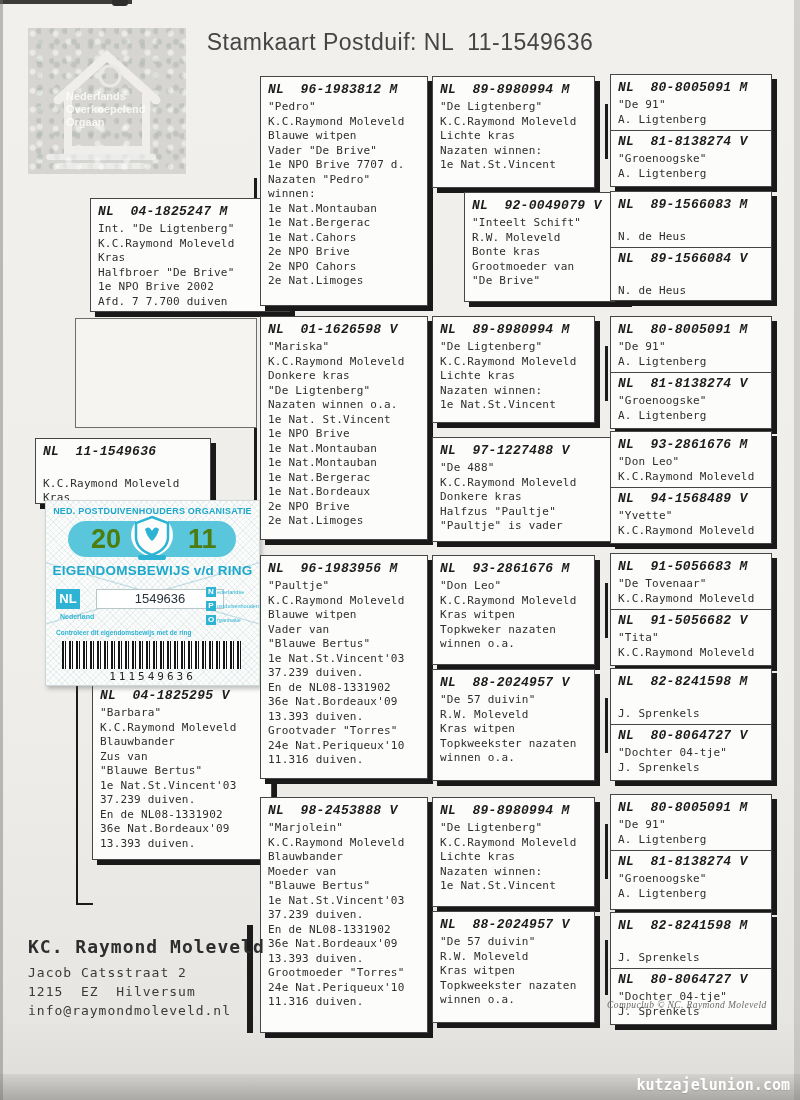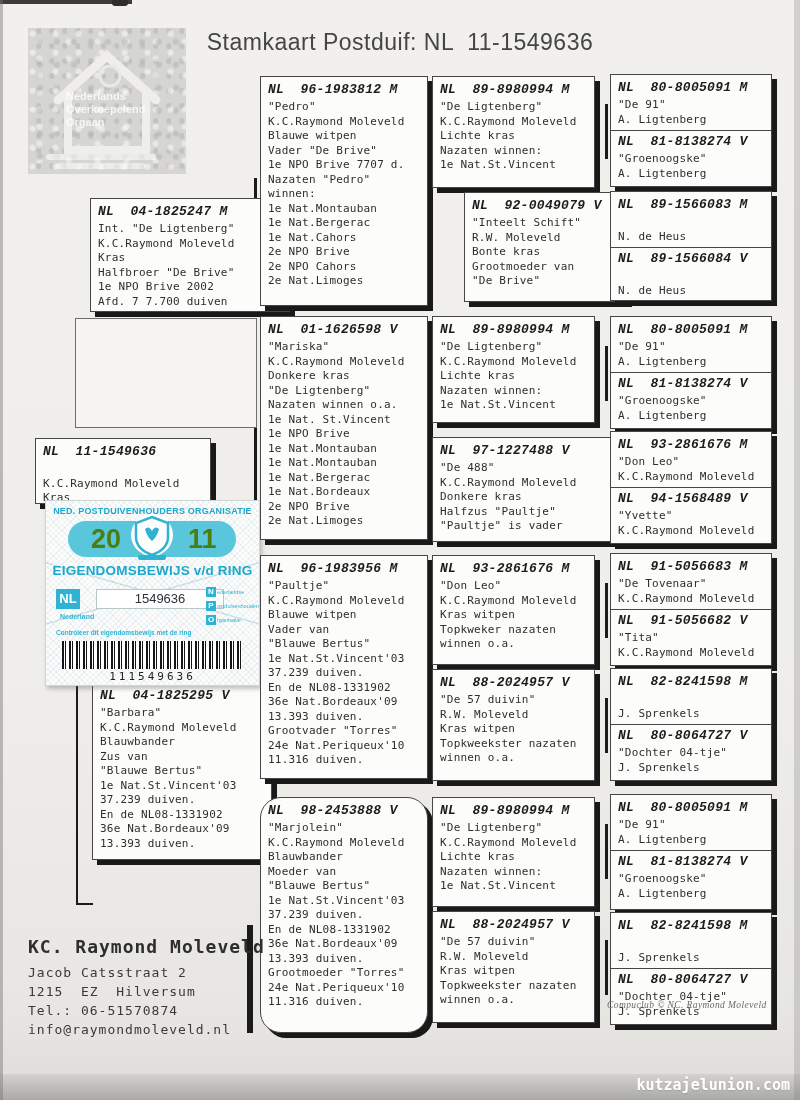--- a/index.html
+++ b/index.html
@@ -230,21 +230,21 @@
 "Blauwe Bertus"
 1e Nat.St.Vincent'03
 37.239 duiven.
 En de NL08-1331902
 36e Nat.Bordeaux'09
 13.393 duiven.
 Grootvader "Torres"
 24e Nat.Periqueux'10
 11.316 duiven.</div>
   </div>
-  <div class="pbox" style="left:260px;top:797px;width:168px;height:236px;border-radius:21px;">
+  <div class="pbox" style="left:260px;top:797px;width:168px;height:236px;">
     <div class="ring">NL  98-2453888 V</div>
     <div class="pbody">"Marjolein"
 K.C.Raymond Moleveld
 Blauwbander
 Moeder van
 "Blauwe Bertus"
 1e Nat.St.Vincent'03
 37.239 duiven.
 En de NL08-1331902
 36e Nat.Bordeaux'09
@@ -389,20 +389,19 @@
     <div class="pair-div"></div>
     <div class="ring">NL  80-8064727 V</div>
     <div class="pbody">"Dochter 04-tje"
 J. Sprenkels</div>
   </div>
 
   <div class="owner">
     <div class="owner-name">KC. Raymond Moleveld</div>
     <div class="owner-line">Jacob Catsstraat 2</div>
     <div class="owner-line">1215  EZ  Hilversum</div>
-    <div class="owner-line">Tel.: 06-51570874</div>
     <div class="owner-line">info@raymondmoleveld.nl</div>
   </div>
 
   <div class="credit">Compuclub © NC. Raymond Moleveld</div>
   <div class="watermark">kutzajelunion.com</div>
 
 </div>
 
 </body></html>

